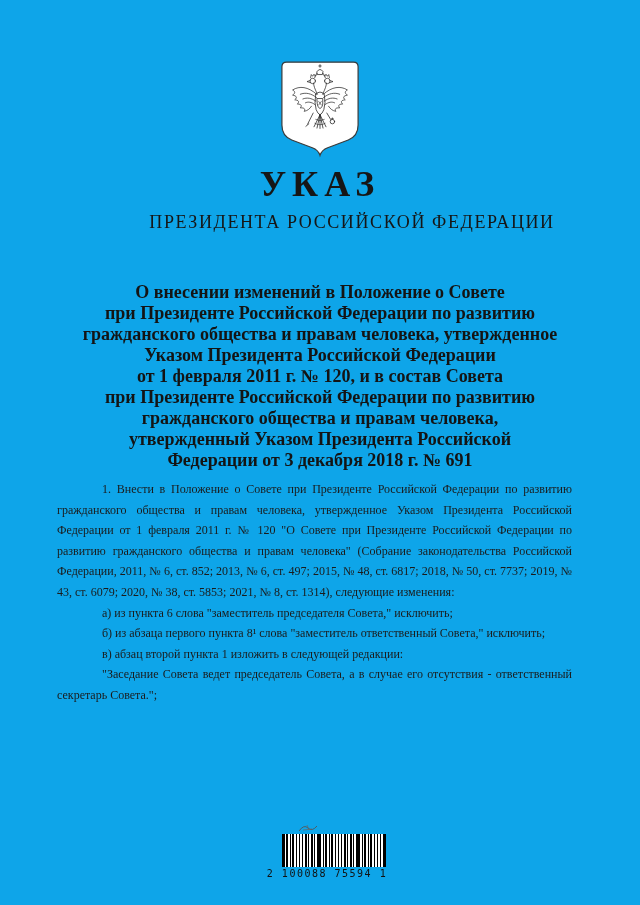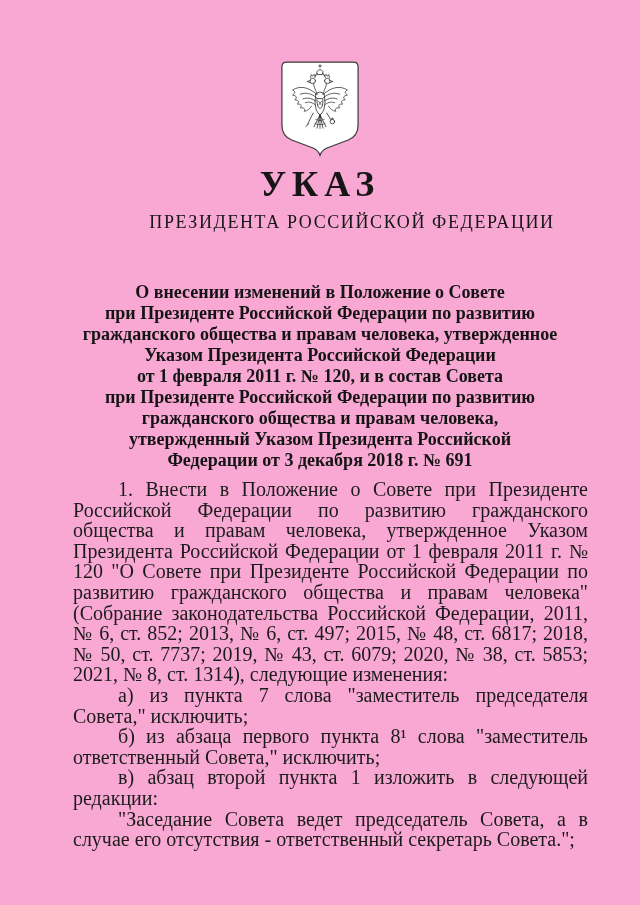--- a/index.html
+++ b/index.html
@@ -3,21 +3,21 @@
 <meta charset="utf-8">
 <style>
   html, body { margin: 0; padding: 0; }
   body {
     width: 640px; height: 905px;
     background: #ffffff;
     font-family: "Liberation Serif", serif;
     color: #1b1b1b;
     overflow: hidden;
   }
-  .page { position: relative; width: 640px; height: 905px; background: #f9a8d4; }
+  .page { position: relative; width: 640px; height: 905px; background: #0ea5e9; }
 
   .emblem {
     position: absolute; top: 60px; left: 50%;
     transform: translateX(-50%);
     width: 86px; height: 101px;
   }
 
   .doc-type {
     position: absolute; top: 163px; left: 0; width: 100%;
     text-align: center;
@@ -38,24 +38,23 @@
     position: absolute; top: 282px; left: 40px; right: 40px;
     text-align: center;
     font-size: 18px; font-weight: 700;
     line-height: 21px;
     white-space: pre-line;
     color: #141414;
   }
 
   .decree-body {
     position: absolute; top: 479px; left: 57px; width: 515px;
-    font-size: 20px; line-height: 20.6px;
+    font-size: 12px; line-height: 20.6px;
     text-align: justify;
     color: #1b1b1b;
-    margin-left: 16px;
   }
   .decree-body p { margin: 0; text-indent: 45px; }
 
   .barcode-wrap {
     position: absolute; top: 822px; left: 266px; width: 122px;
     text-align: center;
   }
   .print-mark {
     display: block;
     margin: 0 0 1px 30px;
@@ -124,20 +123,29 @@
 гражданского общества и правам человека, утвержденное
 Указом Президента Российской Федерации
 от 1 февраля 2011 г. № 120, и в состав Совета
 при Президенте Российской Федерации по развитию
 гражданского общества и правам человека,
 утвержденный Указом Президента Российской
 Федерации от 3 декабря 2018 г. № 691</div>
 
   <div class="decree-body">
     <p>1. Внести в Положение о Совете при Президенте Российской Федерации по развитию гражданского общества и правам человека, утвержденное Указом Президента Российской Федерации от 1 февраля 2011 г. № 120 "О Совете при Президенте Российской Федерации по развитию гражданского общества и правам человека" (Собрание законодательства Российской Федерации, 2011, № 6, ст. 852; 2013, № 6, ст. 497; 2015, № 48, ст. 6817; 2018, № 50, ст. 7737; 2019, № 43, ст. 6079; 2020, № 38, ст. 5853; 2021, № 8, ст. 1314), следующие изменения:</p>
-    <p>а) из пункта 7 слова "заместитель председателя Совета," исключить;</p>
+    <p>а) из пункта 6 слова "заместитель председателя Совета," исключить;</p>
     <p>б) из абзаца первого пункта 8¹ слова "заместитель ответственный Совета," исключить;</p>
     <p>в) абзац второй пункта 1 изложить в следующей редакции:</p>
     <p>"Заседание Совета ведет председатель Совета, а в случае его отсутствия - ответственный секретарь Совета.";</p>
   </div>
 
+  <div class="barcode-wrap">
+    <svg class="print-mark" viewBox="0 0 24 11" aria-hidden="true">
+      <path d="M3,9 Q8,2 12,6 T21,4" stroke="#555" stroke-width="0.9" fill="none"></path>
+      <path d="M7,8 L16,7" stroke="#666" stroke-width="0.7" fill="none"></path>
+      <path d="M11,3 L13,8" stroke="#666" stroke-width="0.7" fill="none"></path>
+    </svg>
+    <div class="barcode-bars"></div>
+    <div class="barcode-digits">2 100088 75594 1</div>
+  </div>
 
 </div>
 
 </body></html>

